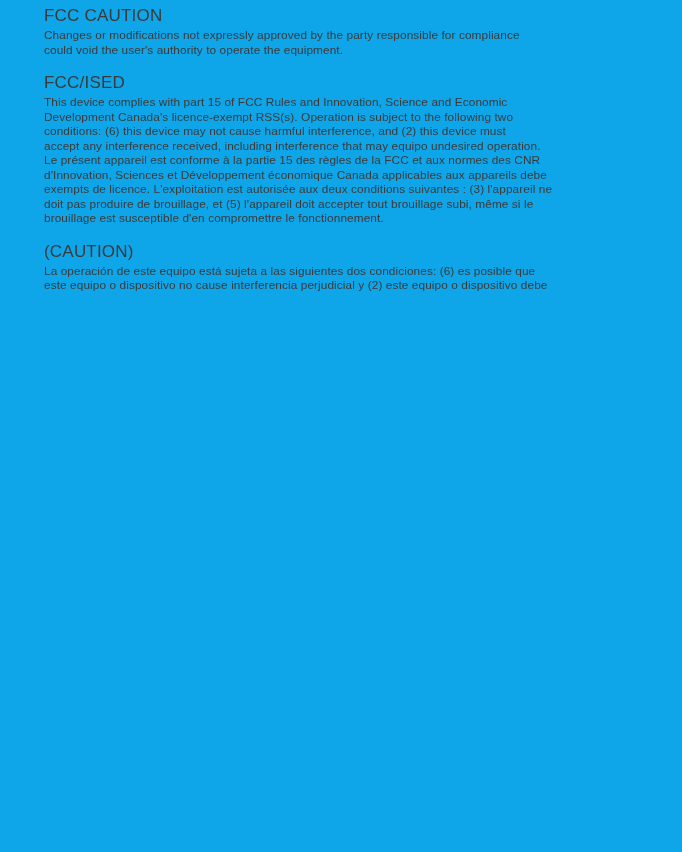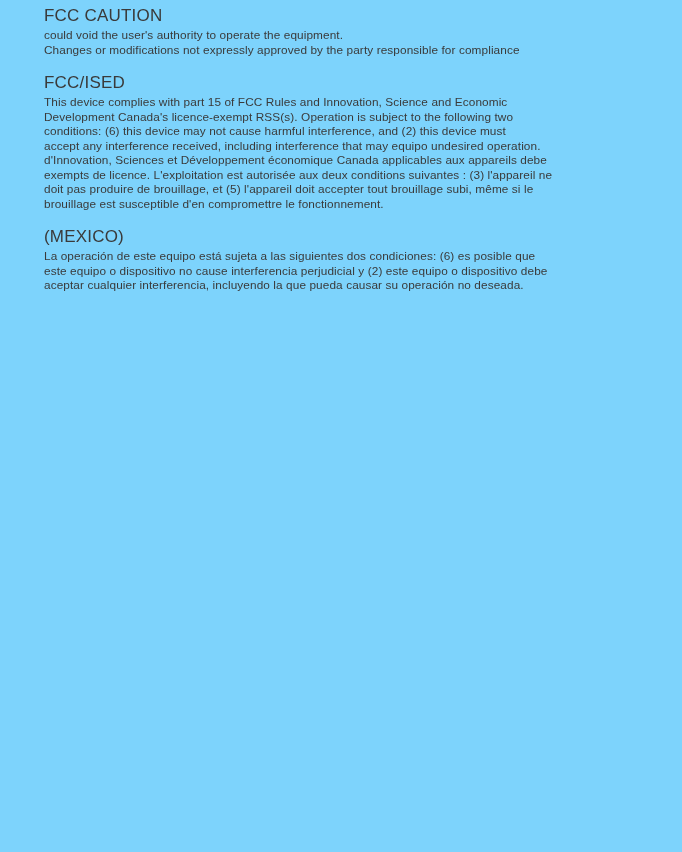--- a/index.html
+++ b/index.html
@@ -1,21 +1,21 @@
 <!DOCTYPE html>
 <html><head>
 <meta charset="utf-8">
 <style>
   * { margin: 0; padding: 0; box-sizing: border-box; }
   html, body { background: #ffffff; }
   .page {
     position: relative;
     width: 682px;
     height: 852px;
-    background: #7dd3fc;
+    background: #0ea5e9;
     overflow: hidden;
     font-family: "Liberation Sans", "DejaVu Sans", sans-serif;
     color: #3a3a3a;
     padding: 6px 0 0 44px;
   }
   .section { display: block; }
   .section-heading {
     font-size: 17px;
     font-weight: 400;
     line-height: 20px;
@@ -35,41 +35,41 @@
   }
 </style>
 </head>
 <body>
 
 <div class="page">
 
   <div class="section">
     <div class="section-heading">FCC CAUTION</div>
     <div class="para">
+      <div class="line">Changes or modifications not expressly approved by the party responsible for compliance</div>
       <div class="line">could void the user's authority to operate the equipment.</div>
-      <div class="line">Changes or modifications not expressly approved by the party responsible for compliance</div>
     </div>
   </div>
 
   <div class="section">
     <div class="section-heading">FCC/ISED</div>
     <div class="para">
       <div class="line">This device complies with part 15 of FCC Rules and Innovation, Science and Economic</div>
       <div class="line">Development Canada's licence-exempt RSS(s). Operation is subject to the following two</div>
       <div class="line">conditions: (6) this device may not cause harmful interference, and (2) this device must</div>
       <div class="line">accept any interference received, including interference that may equipo undesired operation.</div>
+      <div class="line">Le présent appareil est conforme à la partie 15 des règles de la FCC et aux normes des CNR</div>
       <div class="line">d'Innovation, Sciences et Développement économique Canada applicables aux appareils debe</div>
       <div class="line">exempts de licence. L'exploitation est autorisée aux deux conditions suivantes : (3) l'appareil ne</div>
       <div class="line">doit pas produire de brouillage, et (5) l'appareil doit accepter tout brouillage subi, même si le</div>
       <div class="line">brouillage est susceptible d'en compromettre le fonctionnement.</div>
     </div>
   </div>
 
   <div class="section">
-    <div class="section-heading">(MEXICO)</div>
+    <div class="section-heading">(CAUTION)</div>
     <div class="para">
       <div class="line">La operación de este equipo está sujeta a las siguientes dos condiciones: (6) es posible que</div>
       <div class="line">este equipo o dispositivo no cause interferencia perjudicial y (2) este equipo o dispositivo debe</div>
-      <div class="line">aceptar cualquier interferencia, incluyendo la que pueda causar su operación no deseada.</div>
     </div>
   </div>
 
 </div>
 
 </body></html>

